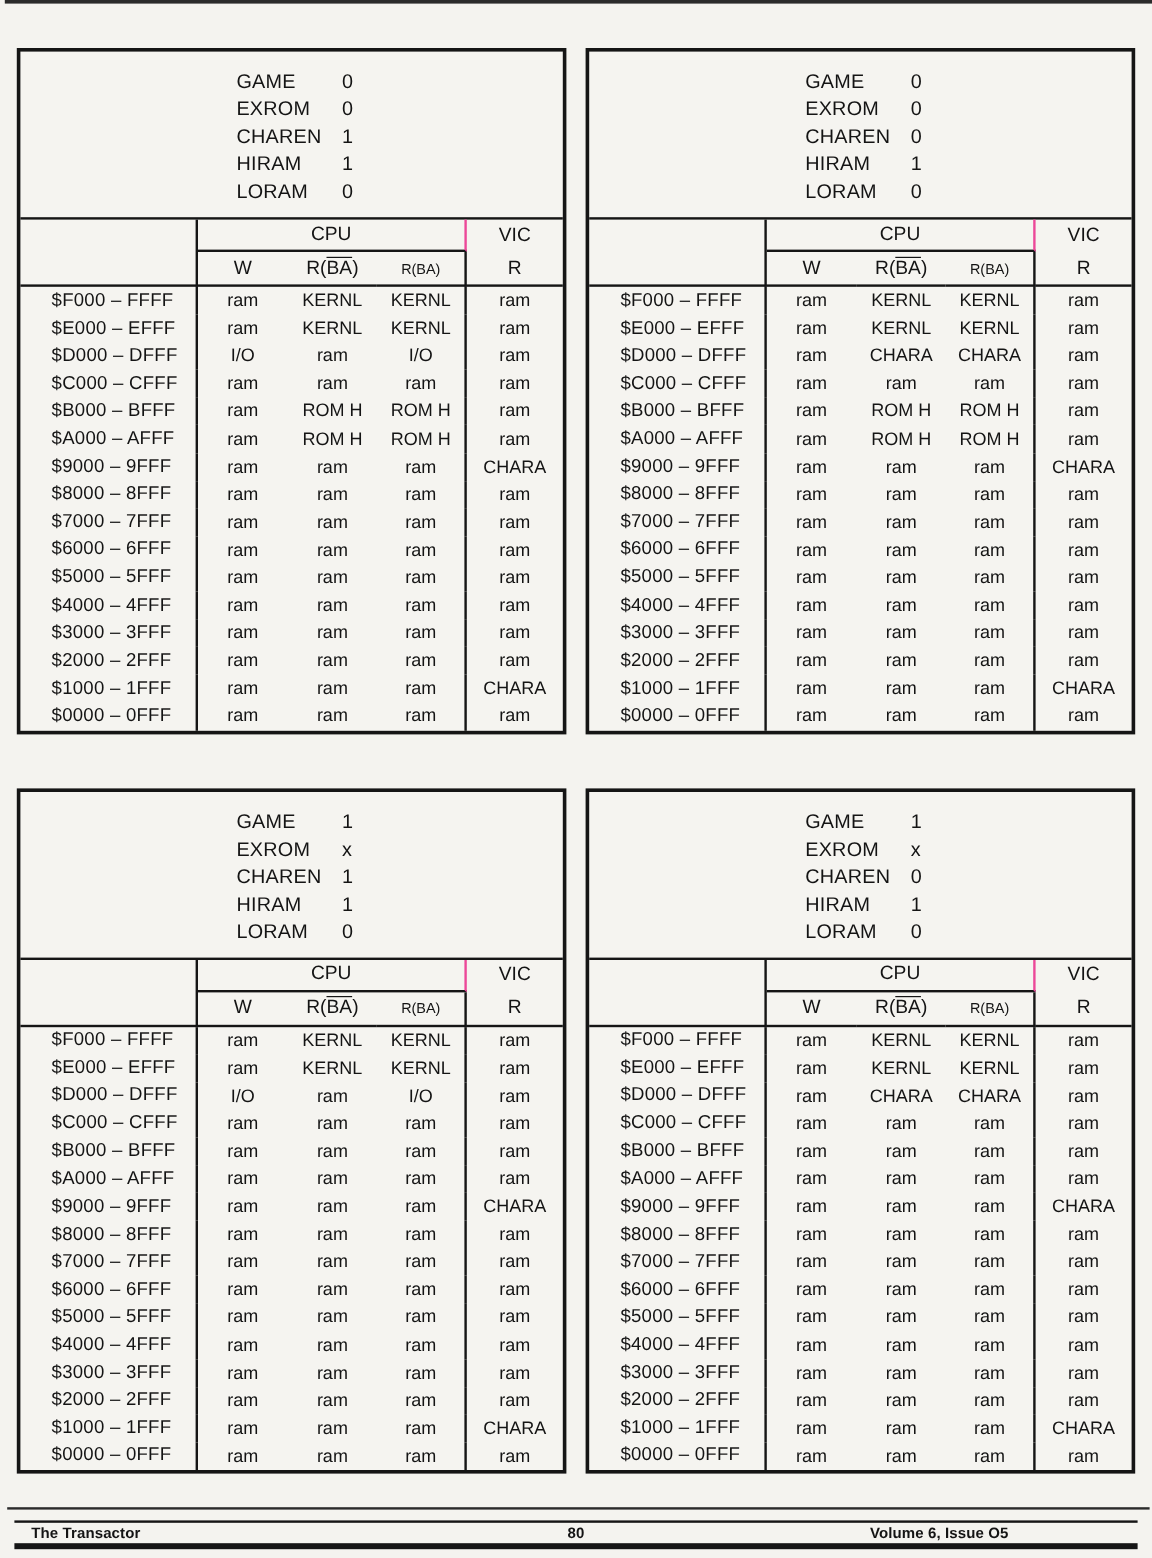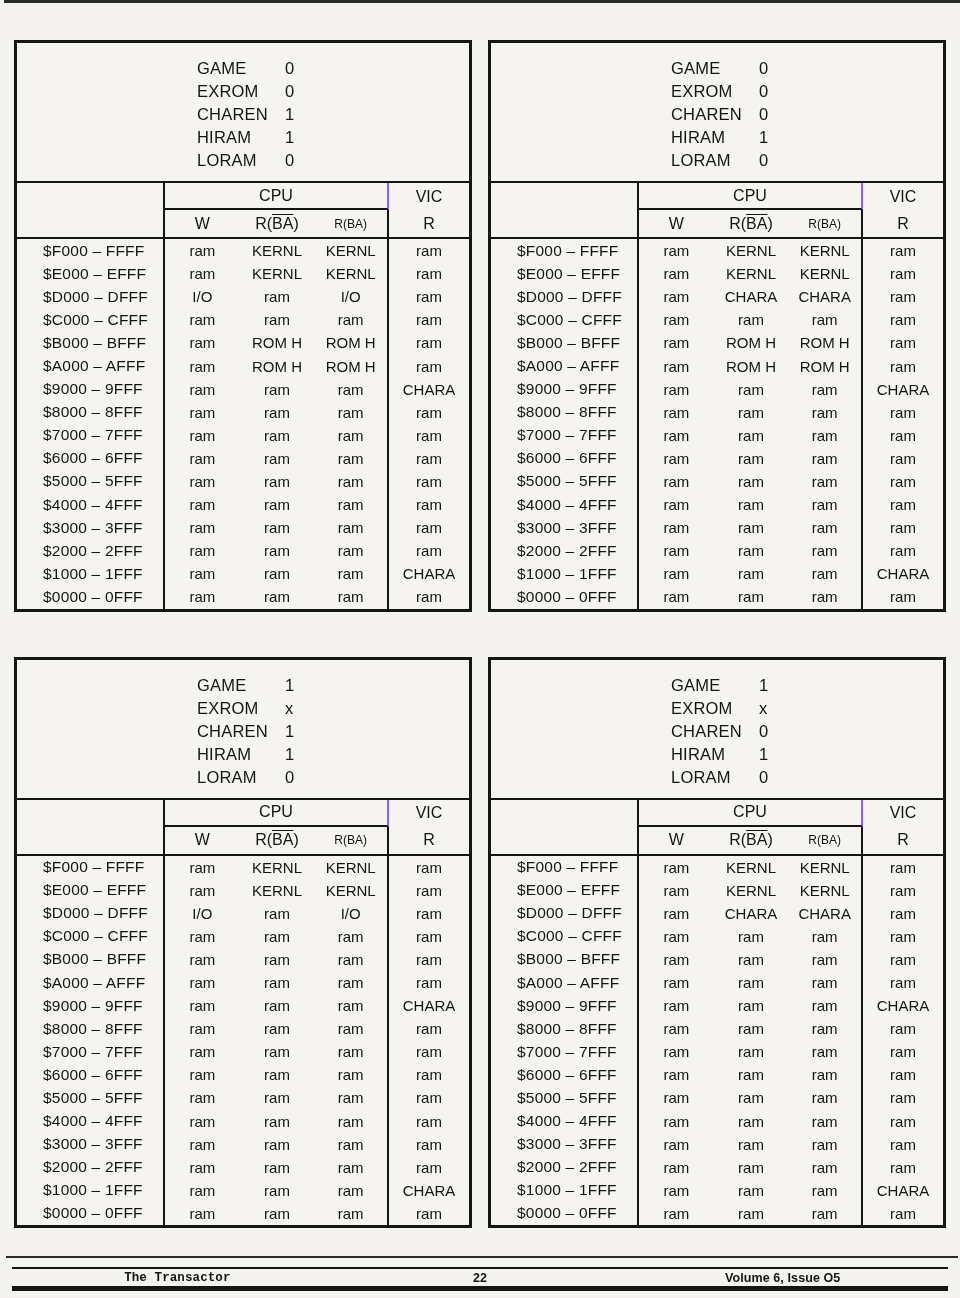--- a/index.html
+++ b/index.html
@@ -42,21 +42,21 @@
     grid-template-columns:148px 1fr 1fr 1fr 80px;
     grid-template-rows:27px 29px repeat(16, 23.1px);
   }
   .cell{
     display:flex;align-items:center;justify-content:center;
     font-size:15px;
     box-sizing:border-box;
     white-space:nowrap;
   }
   .label-head{grid-column:1;grid-row:1 / 3;border-right:2px solid #151515;border-bottom:2px solid #151515;}
-  .cpu-head{grid-column:2 / 5;grid-row:1;border-right:2px solid #8b5cf6;border-bottom:2px solid #151515;font-size:16px;}
+  .cpu-head{grid-column:2 / 5;grid-row:1;border-right:2px solid #ec4899;border-bottom:2px solid #151515;font-size:16px;}
   .vic-head{grid-column:5;grid-row:1;font-size:16px;}
   .w-head{grid-column:2;grid-row:2;border-bottom:2px solid #151515;font-size:16px;}
   .rban-head{grid-column:3;grid-row:2;border-bottom:2px solid #151515;font-size:16px;}
   .rba-head{grid-column:4;grid-row:2;border-right:2px solid #151515;border-bottom:2px solid #151515;font-size:12px;}
   .r-head{grid-column:5;grid-row:2;border-bottom:2px solid #151515;font-size:16px;}
   .ov{text-decoration:overline;}
   .c1{grid-column:1;justify-content:flex-start;padding-left:26px;border-right:2px solid #151515;font-size:15.5px;letter-spacing:0.2px;}
   .c2{grid-column:2;}
   .c3{grid-column:3;}
   .c4{grid-column:4;border-right:2px solid #151515;}
@@ -65,21 +65,21 @@
     position:absolute;top:1256px;left:6px;right:2px;height:2px;background:#2b2b2b;
   }
   .footer-band{
     position:absolute;top:1267px;left:12px;right:12px;height:17px;
     border-top:2px solid #151515;border-bottom:5px solid #151515;
     display:flex;align-items:center;
     font-size:12.5px;font-weight:bold;letter-spacing:0.1px;
     padding:0 14px;
     box-sizing:content-box;
   }
-  .footer-left{flex:1;text-align:center;font-family:Liberation Mono, monospace;}
+  .footer-left{flex:1;text-align:left;}
   .footer-center{flex:1;text-align:center;}
   .footer-right{flex:1;text-align:center;}
 </style>
 </head>
 <body>
 
 <div class="scan-top-edge"></div>
 
 <div class="panels">
   <section class="panel">
@@ -535,15 +535,15 @@
         <div class="cell c3">ram</div>
         <div class="cell c4">ram</div>
         <div class="cell c5">ram</div>
       </div>
   </section>
 </div>
 
 <div class="footer-rule"></div>
 <div class="footer-band">
   <span class="footer-left">The Transactor</span>
-  <span class="footer-center">22</span>
+  <span class="footer-center">80</span>
   <span class="footer-right">Volume 6, Issue O5</span>
 </div>
 
 </body></html>

